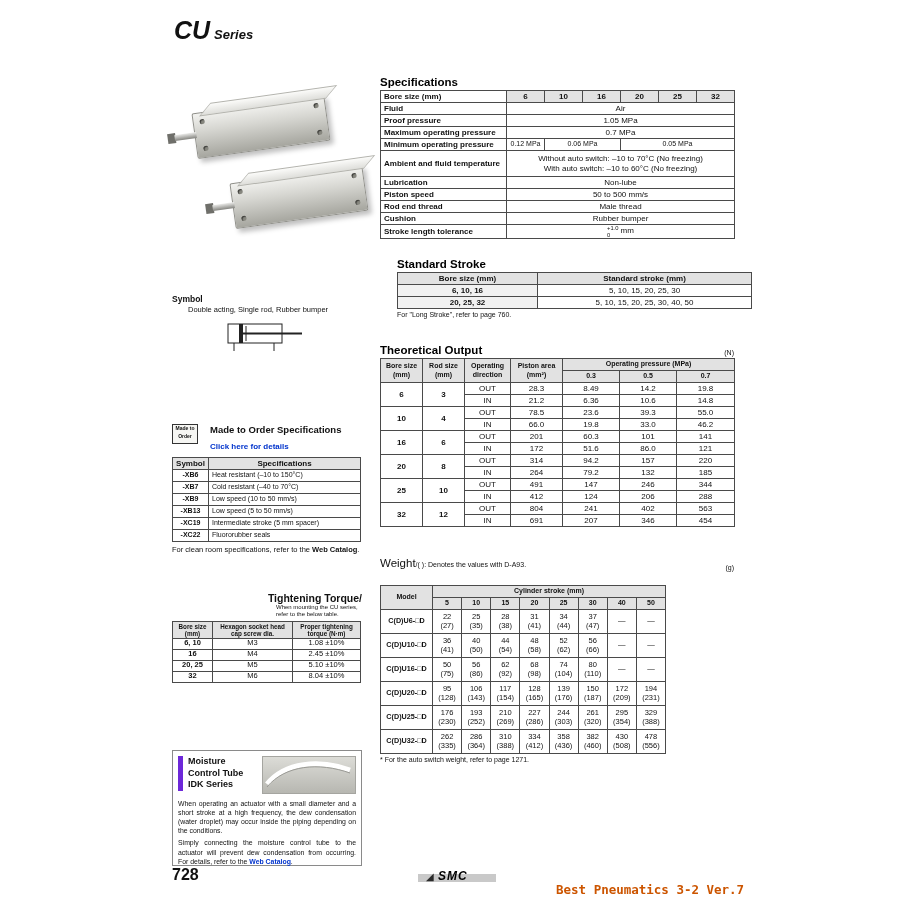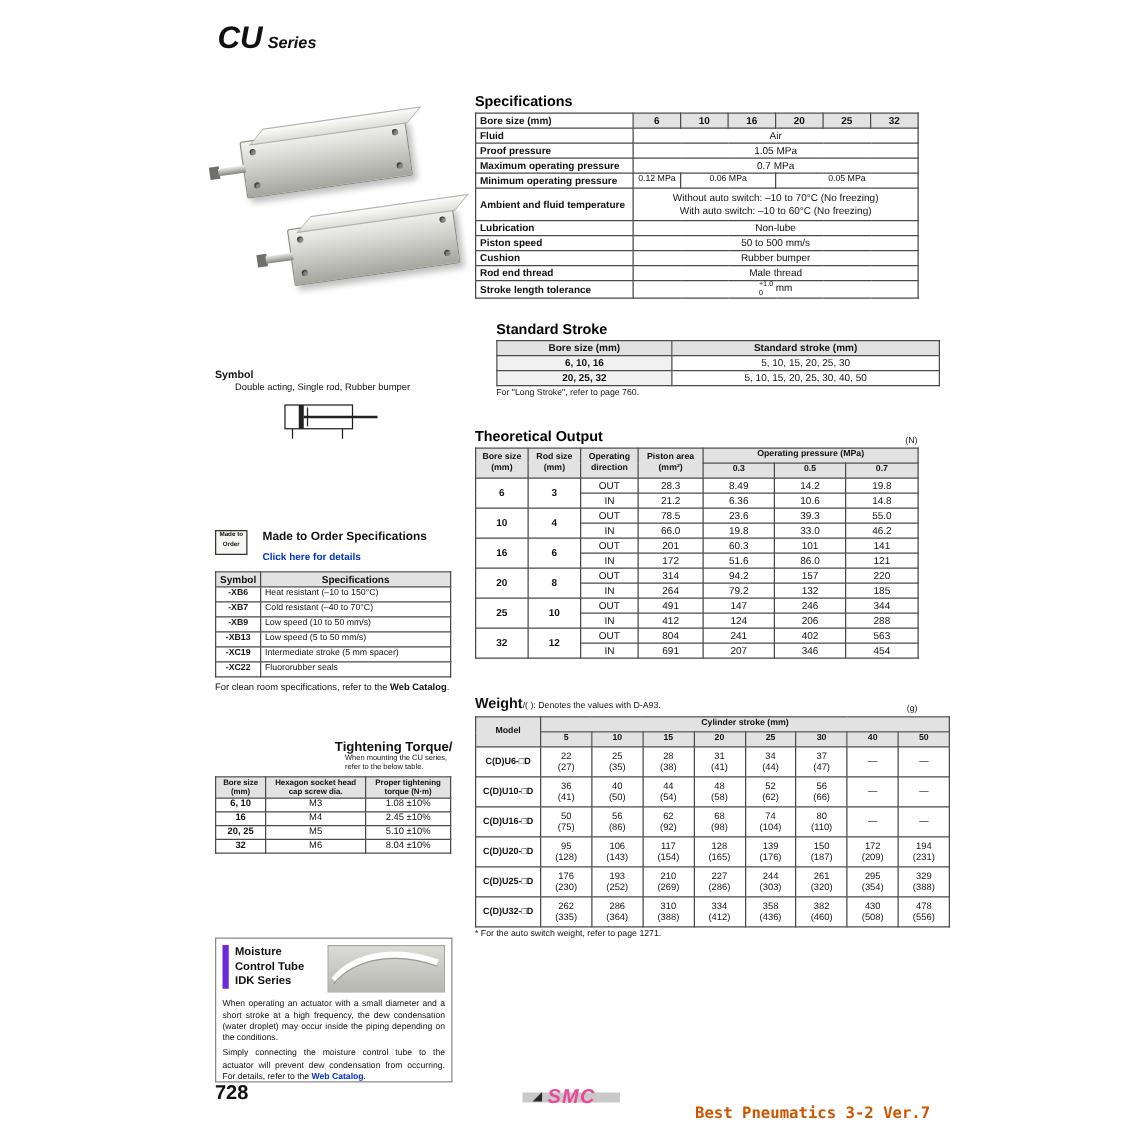--- a/index.html
+++ b/index.html
@@ -87,45 +87,45 @@
   .tq-head { display:flex; align-items:flex-end;flex-direction:column; }
   .tq-title { font-size:10.5px; font-weight:bold; }
   .tq-note { font-size:6px; line-height:1.15; margin-left:2px; width:86px; }
   .tq-table { width:188px; margin-top:3px; }
   .tq-table th { font-size:6.3px; height:16px; }
   .tq-table tr.d { height:11px; }
   .tq-table td { font-size:7.5px; }
   .tq-bore { font-weight:bold; }
 
   
-  .w-table { width:380px; margin-top:2px; }
+  .w-table { width:286px; margin-top:14px; }
   .w-table th { font-size:7px; height:11px; }
   .w-table tr.wrow { height:24px; }
   .wv { white-space:pre-line; font-size:7.5px; }
   .model-cell { font-weight:bold; font-size:7.2px; padding:0; }
   .w-headline { display:flex; justify-content:space-between; align-items:flex-end; }
-  .w-title { font-size:11.5px; font-weight:bold;margin-top:41px; }
+  .w-title { font-size:11.5px; font-weight:normal;margin-top:41px; }
   .w-note { font-size:7px; }
 
   
   .m-head { display:flex; align-items:flex-start; }
   .m-titles { border-left:5px solid #6d28d9; padding-left:5px; font-weight:bold; font-size:9px; line-height:1.3; }
   .m-img { margin-left:auto; width:92px; height:36px; background:linear-gradient(#dcdcd7,#b7b7b1);
            border:1px solid #a5a5a0; }
   .m-para { font-size:6.9px; margin-top:5px; text-align:justify; line-height:1.32; }
   .m-para + .m-para { margin-top:3px; }
   .m-link { color:#0033cc; font-weight:bold; text-decoration:none; }
 
   
   .page-num { position:absolute; left:172px; top:866px; font-size:16px; font-weight:bold; }
   .smc-logo { position:absolute; left:418px; top:870px; width:78px; height:16px; }
   .logo-strip { position:absolute; left:0; top:4px; width:78px; height:8px; background:#c9c9c9; }
   .logo-mark { position:absolute; left:8px; top:1px; font-size:10px; color:#2a2a2a; }
   .logo-text { position:absolute; left:20px; top:-1px; font-weight:bold; font-style:italic;
-               font-size:16px; color:#ec4899; letter-spacing:1px; }
+               font-size:12px; color:#000000; letter-spacing:1px; }
   .edition { position:absolute; left:556px; top:882px; font-family:"DejaVu Sans Mono", monospace;
              font-size:12.5px; font-weight:bold; color:#cc5500; }
 
   a { cursor:pointer; }
 </style>
 </head>
 <body>
 
 <div id="page">
 
@@ -222,26 +222,26 @@
       </tr>
       <tr>
         <td class="lbl">Lubrication</td>
         <td colspan="6">Non-lube</td>
       </tr>
       <tr>
         <td class="lbl">Piston speed</td>
         <td colspan="6">50 to 500 mm/s</td>
       </tr>
       <tr>
+        <td class="lbl">Rod end thread</td>
+        <td colspan="6">Male thread</td>
+      </tr>
+      <tr>
         <td class="lbl">Cushion</td>
         <td colspan="6">Rubber bumper</td>
-      </tr>
-      <tr>
-        <td class="lbl">Rod end thread</td>
-        <td colspan="6">Male thread</td>
       </tr>
       <tr class="r-tol">
         <td class="lbl">Stroke length tolerance</td>
         <td colspan="6">
           <span class="tolstack">
             <span>+1.0</span>
             <span>0</span>
           </span><span>mm</span>
         </td>
       </tr>

